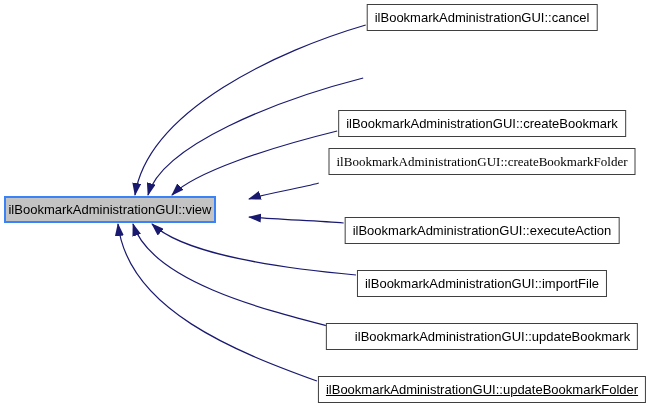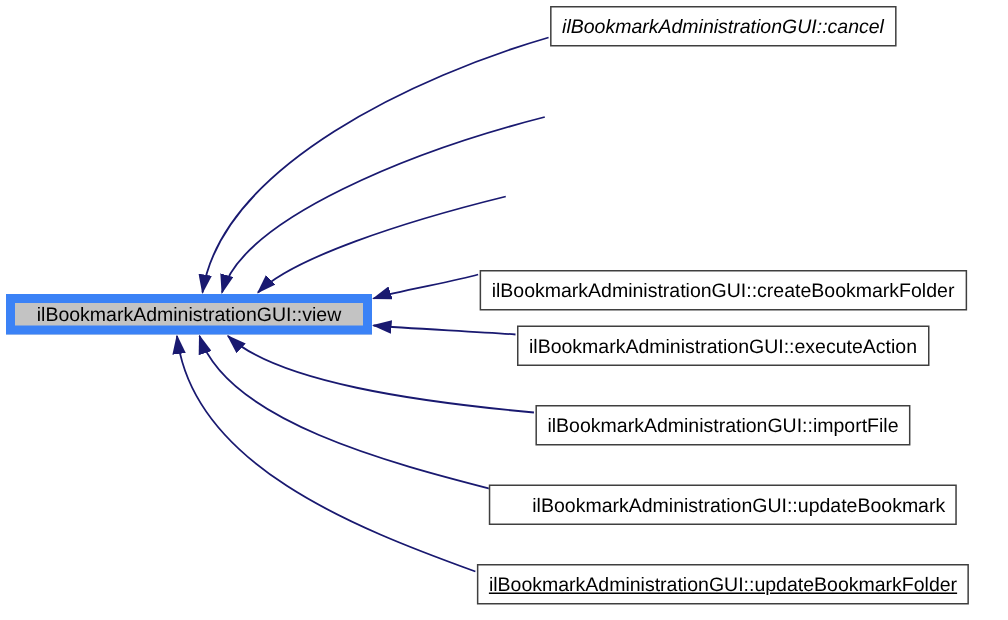--- a/index.html
+++ b/index.html
@@ -39,28 +39,28 @@
     left: 482px;
     transform: translateX(-50%);
     background: #ffffff;
     border: 1px solid #3f3f3f;
     padding: 0 7px;
     cursor: pointer;
   }
   .target {
     left: 4px;
     top: 196px;
-    width: 244px;
+    width: 212px;
     background: #c3c3c3;
-    border: 6px solid #3b82f6;
+    border: 2px solid #3b82f6;
   }
-  .r0 { top: 4px; font-style: italic; }
+  .r0 { top: 4px; }
   .r1 { top: 57px; }
   .r2 { top: 110px; }
-  .r3 { top: 180px; }
+  .r3 { top: 148px; font-family: Liberation Serif, serif; }
   .r4 { top: 217px; }
   .r5 { top: 270px; }
   .r6 { top: 323px; padding-left: 28px; }
   .r7 { top: 376px; text-decoration: underline; }
 </style>
 </head>
 <body>
 
 <div class="canvas">
 
@@ -78,19 +78,20 @@
         <path d="M 343.6640625,223 C 317.6640625,221 272,219 249,217" fill="none" stroke="#191970" stroke-width="1.2" marker-end="url(#arrowhead)"></path>
         <path d="M 355.9609375,275 C 279.9609375,268 185,255 152,224" fill="none" stroke="#191970" stroke-width="1.2" marker-end="url(#arrowhead)"></path>
         <path d="M 335.359375,328 C 265.359375,310 152,282 133,224" fill="none" stroke="#191970" stroke-width="1.2" marker-end="url(#arrowhead)"></path>
         <path d="M 316.9296875,381 C 236.9296875,352 128,310 118,224" fill="none" stroke="#191970" stroke-width="1.2" marker-end="url(#arrowhead)"></path>
       </g>
   </svg>
 
   <div class="node target" id="target-node">ilBookmarkAdministrationGUI::view</div>
 
   <div class="node caller r0">ilBookmarkAdministrationGUI::cancel</div>
+  <div class="node caller r2">ilBookmarkAdministrationGUI::createBookmark</div>
   <div class="node caller r3">ilBookmarkAdministrationGUI::createBookmarkFolder</div>
   <div class="node caller r4">ilBookmarkAdministrationGUI::executeAction</div>
   <div class="node caller r5">ilBookmarkAdministrationGUI::importFile</div>
   <div class="node caller r6">ilBookmarkAdministrationGUI::updateBookmark</div>
   <div class="node caller r7">ilBookmarkAdministrationGUI::updateBookmarkFolder</div>
 
 </div>
 
 </body></html>

